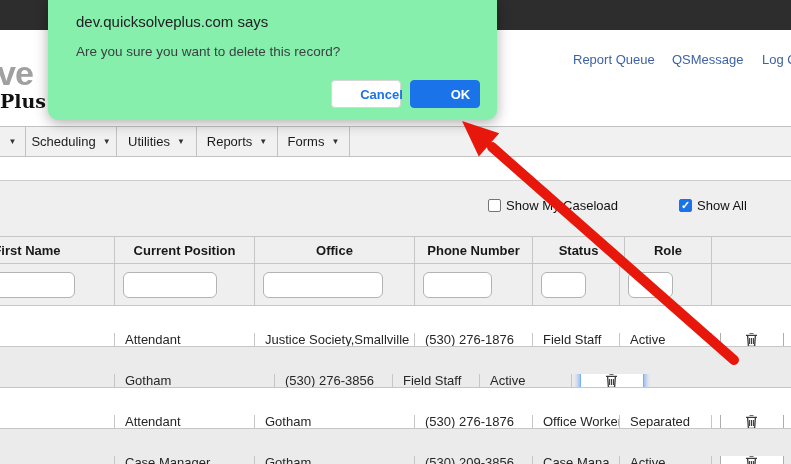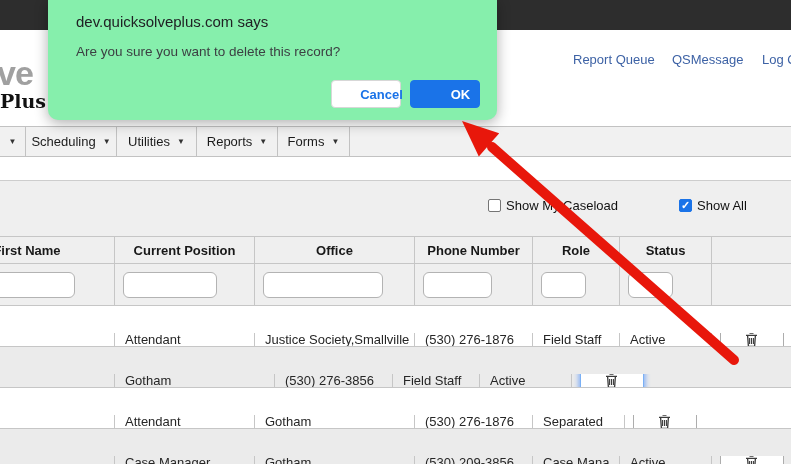--- a/index.html
+++ b/index.html
@@ -104,22 +104,22 @@
       <span>Show All</span>
     </div>
   </div>
 
   <div class="tbl">
     <div class="trow t-header">
       <div class="tcell c0">First Name</div>
       <div class="tcell c1">Current Position</div>
       <div class="tcell c2">Office</div>
       <div class="tcell c3">Phone Number</div>
+      <div class="tcell c5">Status</div>
       <div class="tcell c4">Role</div>
-      <div class="tcell c5">Status</div>
       <div class="tcell c6"></div>
     </div>
 
     <div class="trow t-filter">
       <div class="tcell c0">
           <input class="filter-input fi0" style="">
         </div>
       <div class="tcell c1">
           <input class="filter-input fi1" style="">
         </div>
@@ -169,20 +169,21 @@
           </svg>
         </button>
       </div>
     </div>
 
     <div class="trow t-data">
       <div class="tcell c0"></div>
       <div class="tcell c1">Attendant</div>
       <div class="tcell c2">Gotham</div>
       <div class="tcell c3">(530) 276-1876</div>
+      <div class="tcell c4">Office Worker</div>
       <div class="tcell c5">Separated</div>
       <div class="tcell c6">
         <button class="trash-btn">
           <svg width="13" height="16" viewBox="0 0 13 16">
             <path d="M4.5 1.2 h4 M1 3.4 h11 M2.6 3.4 l0.8 11 h6.2 l0.8 -11" fill="none" stroke="#3a3a3a" stroke-width="1.3"></path>
             <path d="M4.6 6 v6 M6.5 6 v6 M8.4 6 v6" stroke="#3a3a3a" stroke-width="1.1"></path>
           </svg>
         </button>
       </div>
     </div>

